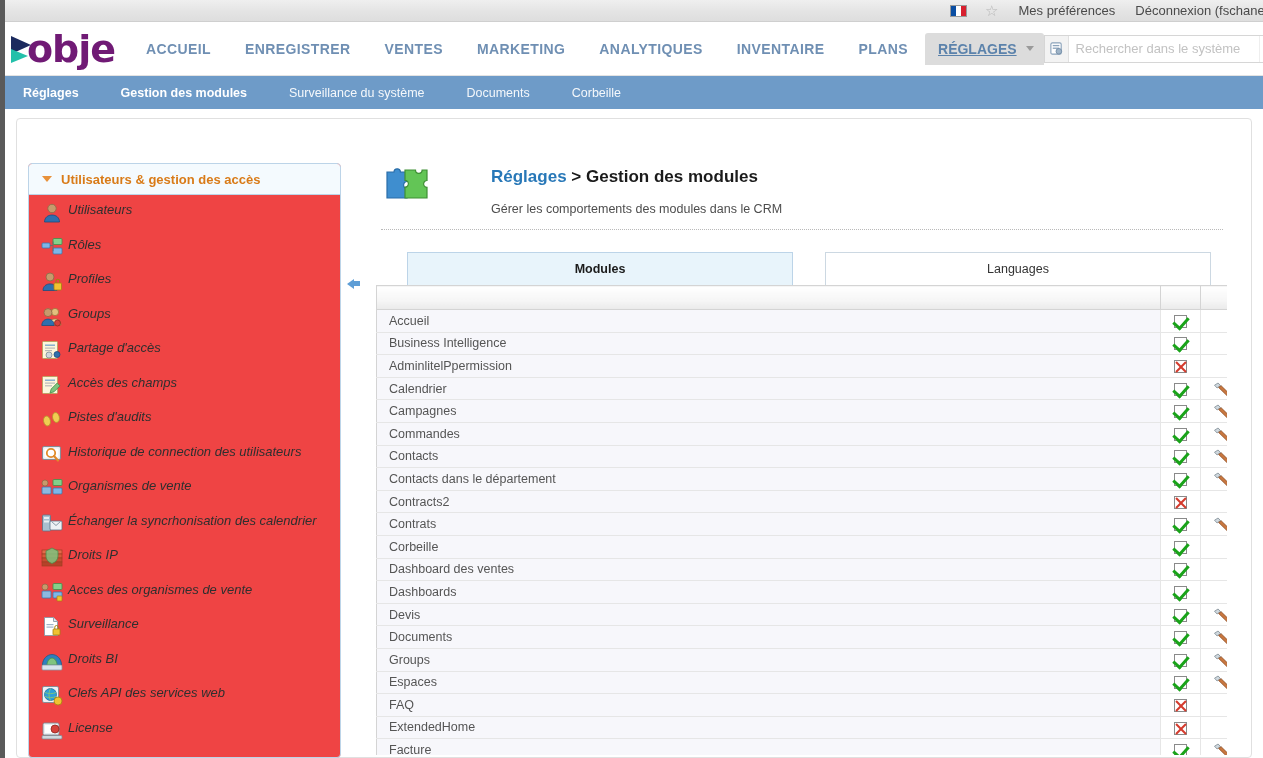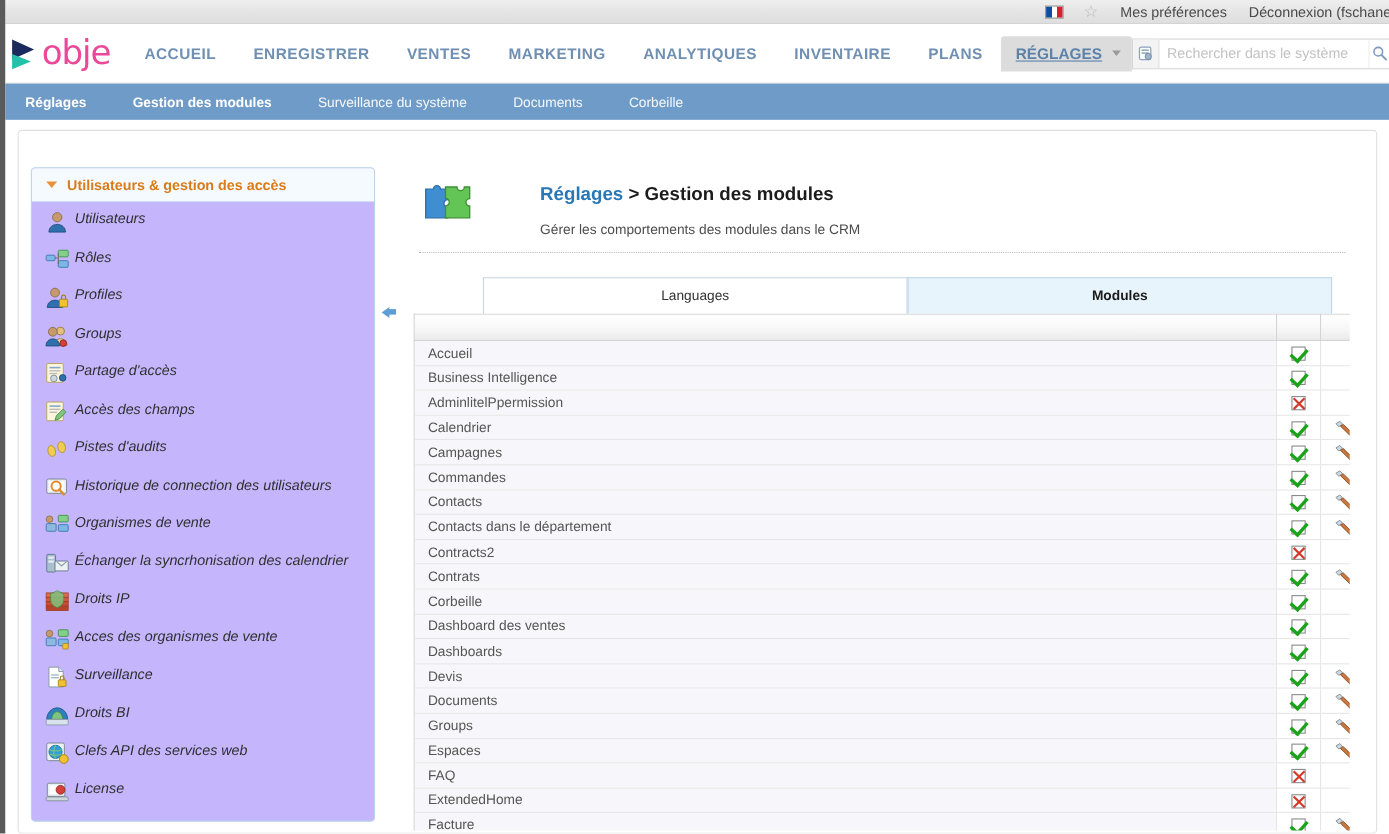--- a/index.html
+++ b/index.html
@@ -55,21 +55,21 @@
     border-top:9px solid transparent; border-bottom:9px solid transparent;
     border-left:20px solid #1b2a5e;
   }
   .logo .mark .t2 {
     position:absolute; left:0; top:15px; width:0; height:0;
     border-top:7px solid transparent; border-bottom:7px solid transparent;
     border-left:17px solid #23c0aa;
   }
   .logo .word {
     font-family:"DejaVu Sans", sans-serif;
-    font-size:31px; font-weight:normal; color:#ec4899; letter-spacing:-1px;
+    font-size:38px; font-weight:bold; color:#701a75; letter-spacing:-1px;
     line-height:1;
   }
 
   .mainnav { display:flex; align-items:center; margin-left:14px; flex:1; height:100%; }
   .mainnav a {
     color:#6f8fb3; font-size:14px; font-weight:bold; letter-spacing:0.4px;
     text-decoration:none; padding:0 17px; white-space:nowrap;
   }
   .nav-active {
     background:#dcdcdc; border-radius:3px 3px 0 0;
@@ -116,22 +116,22 @@
   
   .body-wrap { position:absolute; left:5px; top:109px; width:1258px; height:649px; background:#fff; }
 
   .content-card {
     position:absolute; left:11px; top:9px; width:1236px; height:640px;
     border:1px solid #e0e0e0; border-radius:4px; background:#fff;
   }
 
   
   .sidebar {
-    position:absolute; left:23px; top:43px; width:313px; height:595px;
-    border:1px solid #bcd4e8; border-radius:4px; background:#c4b5fd;
+    position:absolute; left:23px; top:54px; width:313px; height:595px;
+    border:1px solid #bcd4e8; border-radius:4px; background:#ef4444;
   }
   .sb-head {
     height:31px; background:#f4fafe; border-bottom:1px solid #bcd4e8;
     border-radius:3px 3px 0 0; display:flex; align-items:center; padding-left:13px;
   }
   .sb-head .tri {
     width:0;height:0;margin-right:9px;
     border-left:5px solid transparent;border-right:5px solid transparent;
     border-top:6px solid #e8913a;
   }
@@ -514,25 +514,25 @@
         <div class="page-title-row">
           <span class="crumb">Réglages</span><span> &gt; </span><span>Gestion des modules</span>
         </div>
         <div class="page-sub">Gérer les comportements des modules dans le CRM</div>
       </div>
     </div>
 
     <div class="dotted-sep"></div>
 
     <div class="tabrow">
+      <div class="tab t-modules active">
+        <span>Modules</span>
+      </div>
       <div class="tab t-lang">
         <span>Languages</span>
-      </div>
-      <div class="tab t-modules active">
-        <span>Modules</span>
       </div>
     </div>
 
     <div class="tbl-scroll">
       <table class="tbl">
         <colgroup>
               <col class="c-name">
               <col class="c-chk">
               <col class="c-act">
             </colgroup>

